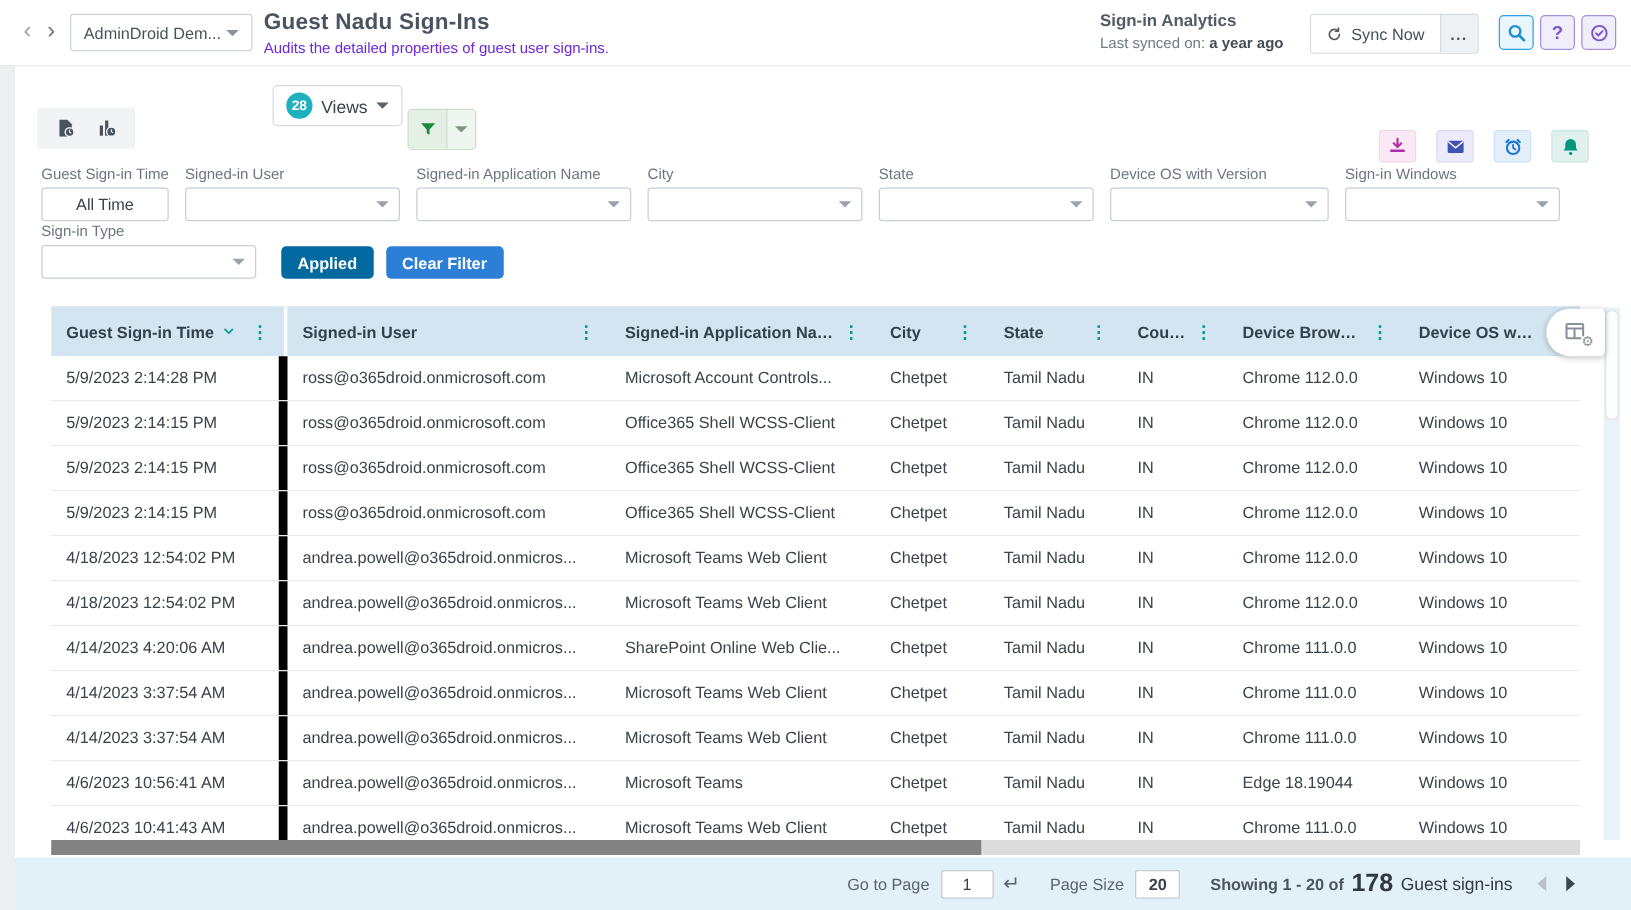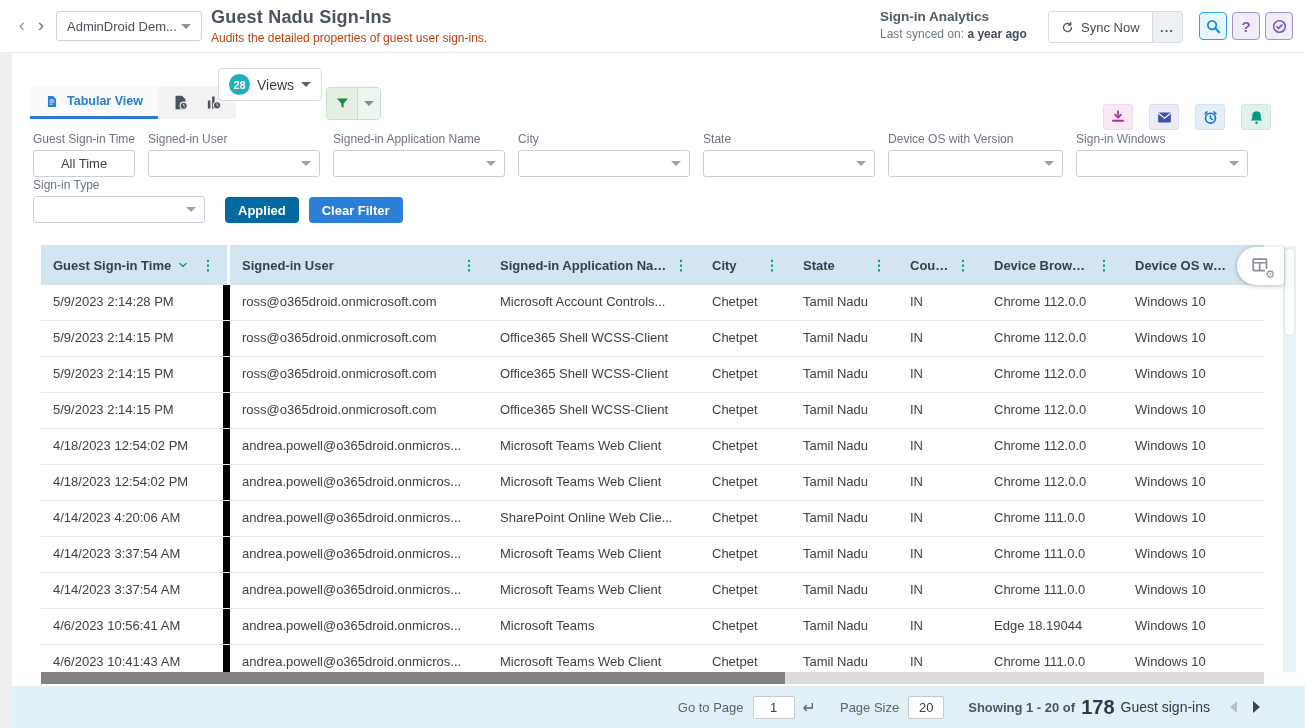--- a/index.html
+++ b/index.html
@@ -13,21 +13,21 @@
             font-size:19px;line-height:24px;color:#9aa2aa;cursor:pointer;padding:0;}
   .nav-back{left:12px;} .nav-fwd{left:31px;color:#6b747c;}
   .tenant{position:absolute;left:56px;top:11px;width:146px;height:30px;border:1px solid #ccd3d9;
           border-radius:3px;display:flex;align-items:center;justify-content:space-between;
           padding:0 10px;box-sizing:border-box;font-size:13px;color:#4a5258;background:#fff;cursor:pointer;}
   .tenant .tname{white-space:nowrap;overflow:hidden;}
   .caret{width:0;height:0;border-left:5px solid transparent;border-right:5px solid transparent;
          border-top:5px solid #8a939c;flex:none;}
   .titleblock{position:absolute;left:211px;top:7px;}
   .title{font-size:18px;font-weight:700;color:#4a5460;letter-spacing:.2px;}
-  .subtitle{font-size:12px;color:#c2410c;margin-top:3px;}
+  .subtitle{font-size:12px;color:#6d28d9;margin-top:3px;}
   .analytics{position:absolute;left:880px;top:9px;}
   .an-title{font-size:13.5px;font-weight:700;color:#515c66;}
   .an-sub{font-size:12px;color:#6e7983;margin-top:3px;}
   .an-sub b{color:#434c55;}
   .sync-group{position:absolute;left:1048px;top:11px;height:30px;display:flex;border:1px solid #d6dbe0;
               border-radius:3px;overflow:hidden;background:#fff;}
   .sync-btn{display:flex;align-items:center;gap:7px;padding:0 12px;background:#fff;border:none;
             font-size:13px;color:#454e57;cursor:pointer;font-family:inherit;}
   .more-btn{width:30px;background:#eef1f3;border:none;border-left:1px solid #d6dbe0;font-weight:700;
             color:#555;cursor:pointer;font-size:13px;letter-spacing:1px;}
@@ -111,21 +111,21 @@
           box-shadow:0 0 2px rgba(0,0,0,.15);cursor:pointer;}
   .hscroll{position:absolute;left:41px;top:672px;width:1223px;height:12px;background:#dcdcdc;}
   .hthumb{position:absolute;left:0;top:0;width:744px;height:12px;background:#828282;cursor:pointer;}
 
   
   .footer{position:absolute;left:12px;top:686px;width:1293px;height:42px;background:#e2f0f8;
           display:flex;align-items:center;justify-content:flex-end;padding-right:45px;box-sizing:border-box;}
   .footer .lbl{font-size:13px;color:#5a646e;}
   .pg-input{width:42px;height:23px;border:1px solid #c4ccd2;border-radius:2px;text-align:center;
             font-size:13px;color:#39424a;font-family:inherit;margin-left:9px;background:#fff;box-sizing:border-box;}
-  .ps-input{width:36px;}
+  .ps-input{width:36px;font-weight:bold;}
   .ret{font-size:16px;color:#5a646e;margin-left:8px;cursor:pointer;}
   .gap24{width:24px;flex:none;}
   .showing{font-size:13px;font-weight:700;color:#4a5560;display:flex;align-items:center;gap:6px;}
   .total{font-size:20px;font-weight:700;color:#303840;}
   .entity{font-size:14px;font-weight:400;color:#303840;}
   .pager{display:flex;align-items:center;gap:16px;margin-left:20px;}
   .tri{width:0;height:0;border-top:6px solid transparent;border-bottom:6px solid transparent;cursor:pointer;}
   .tri.prev{border-right:7px solid #b8c0c8;}
   .tri.next{border-left:7px solid #3d454d;}
 </style>
@@ -186,29 +186,20 @@
             <circle cx="12" cy="12" r="8.2" fill="none" stroke="#7d54c9" stroke-width="2.2"></circle>
             <path d="M8.4 12.3l2.4 2.4 4.8-5" fill="none" stroke="#7d54c9" stroke-width="2.2" stroke-linecap="round" stroke-linejoin="round"></path>
           </svg>
       </span>
     </button>
   </header>
 
   <div class="left-strip"></div>
 
   <div class="tabstrip">
-    <div class="tab-active">
-      <span style="display:flex;">
-        <svg width="14" height="15" viewBox="0 0 24 24">
-            <path d="M5 2.5h9L19 7.5v14H5z" fill="#2b7cd3"></path>
-            <path d="M8 9.5h8M8 13h8M8 16.5h5" stroke="#fff" stroke-width="1.6"></path>
-          </svg>
-      </span>
-      <span>Tabular View</span>
-    </div>
     <div class="tab-icons">
       <span class="tico">
         <svg width="17" height="17" viewBox="0 0 24 24">
             <path d="M5 2.5h9l5 5v14H5z" fill="#49535e"></path>
             <circle cx="16.5" cy="16.5" r="5" fill="#49535e" stroke="#f1f3f5" stroke-width="1.6"></circle>
             <path d="M16.5 13.8v2.8l1.9 1.1" stroke="#f1f3f5" stroke-width="1.3" fill="none"></path>
           </svg>
       </span>
       <span class="tico">
         <svg width="17" height="17" viewBox="0 0 24 24">

